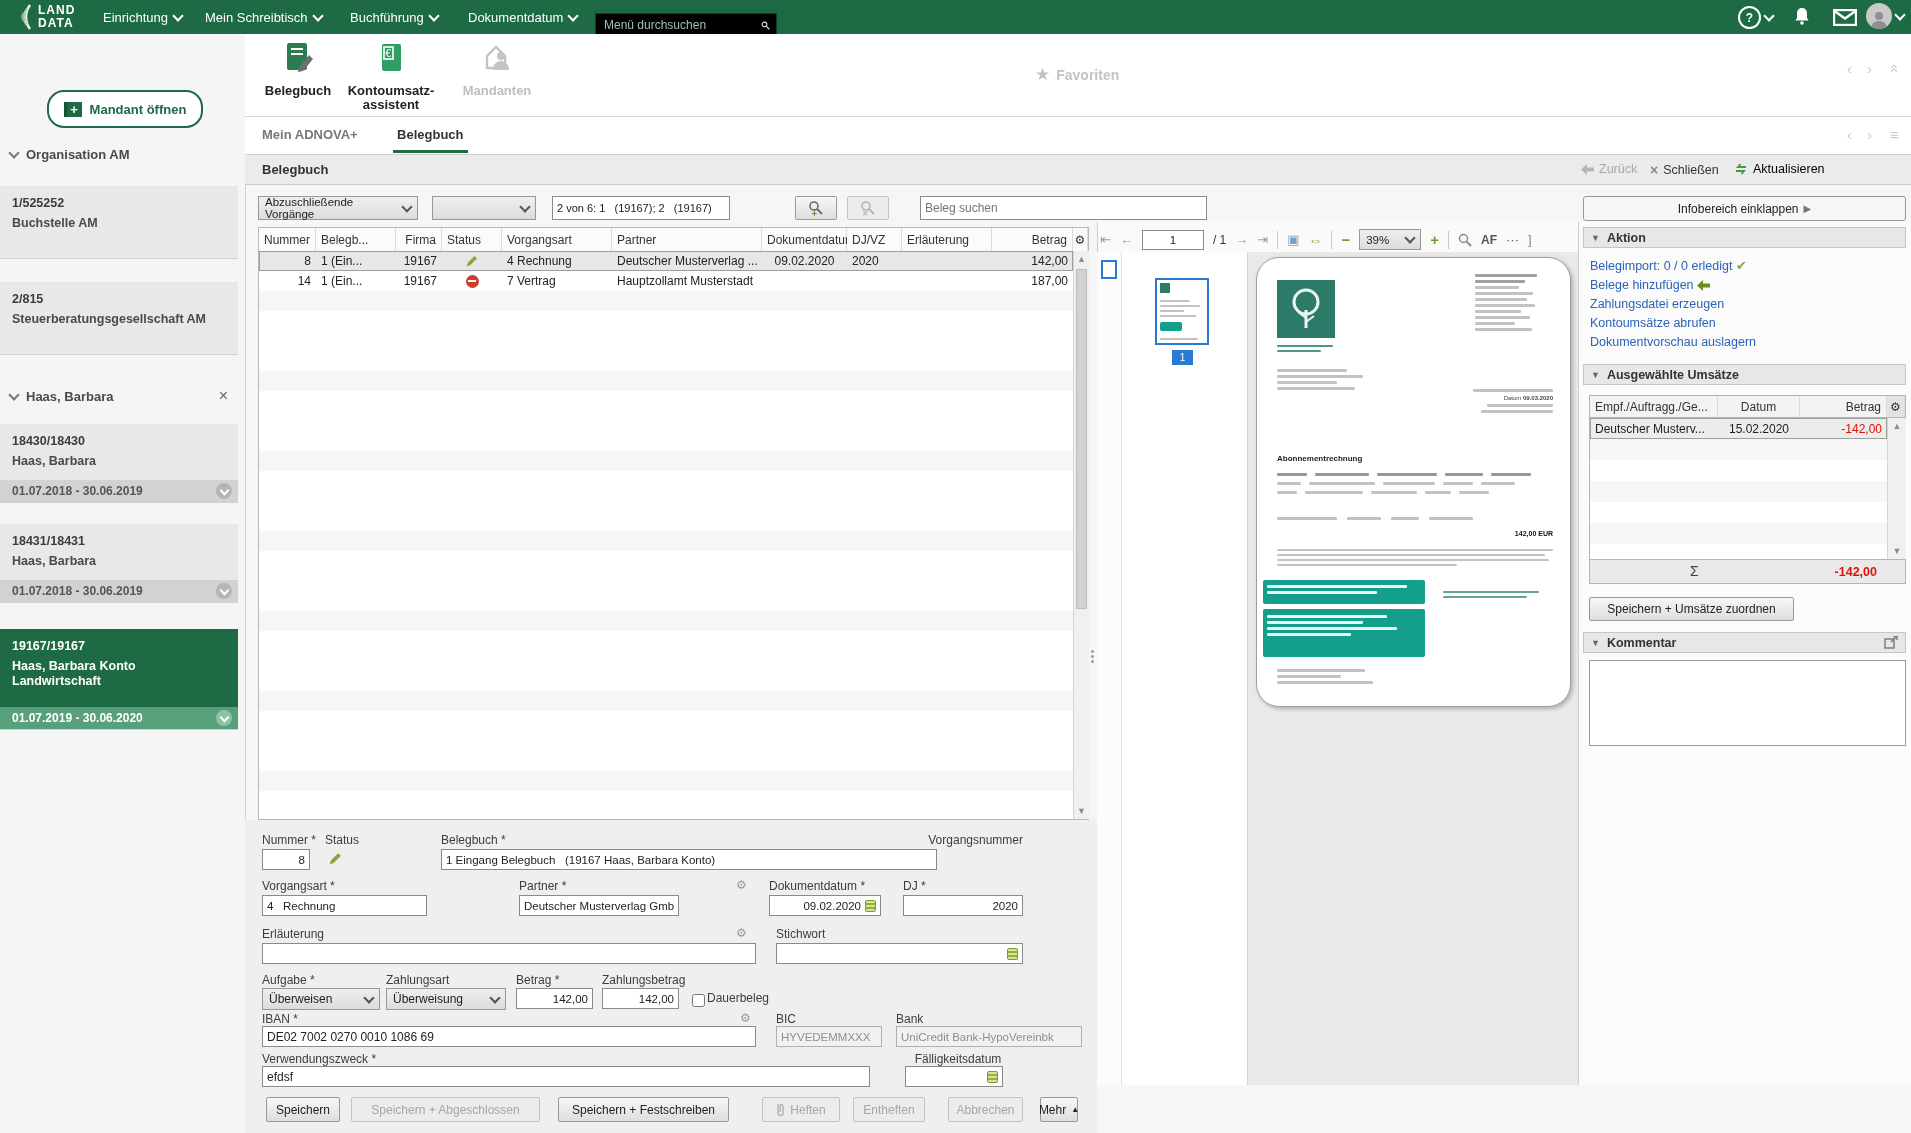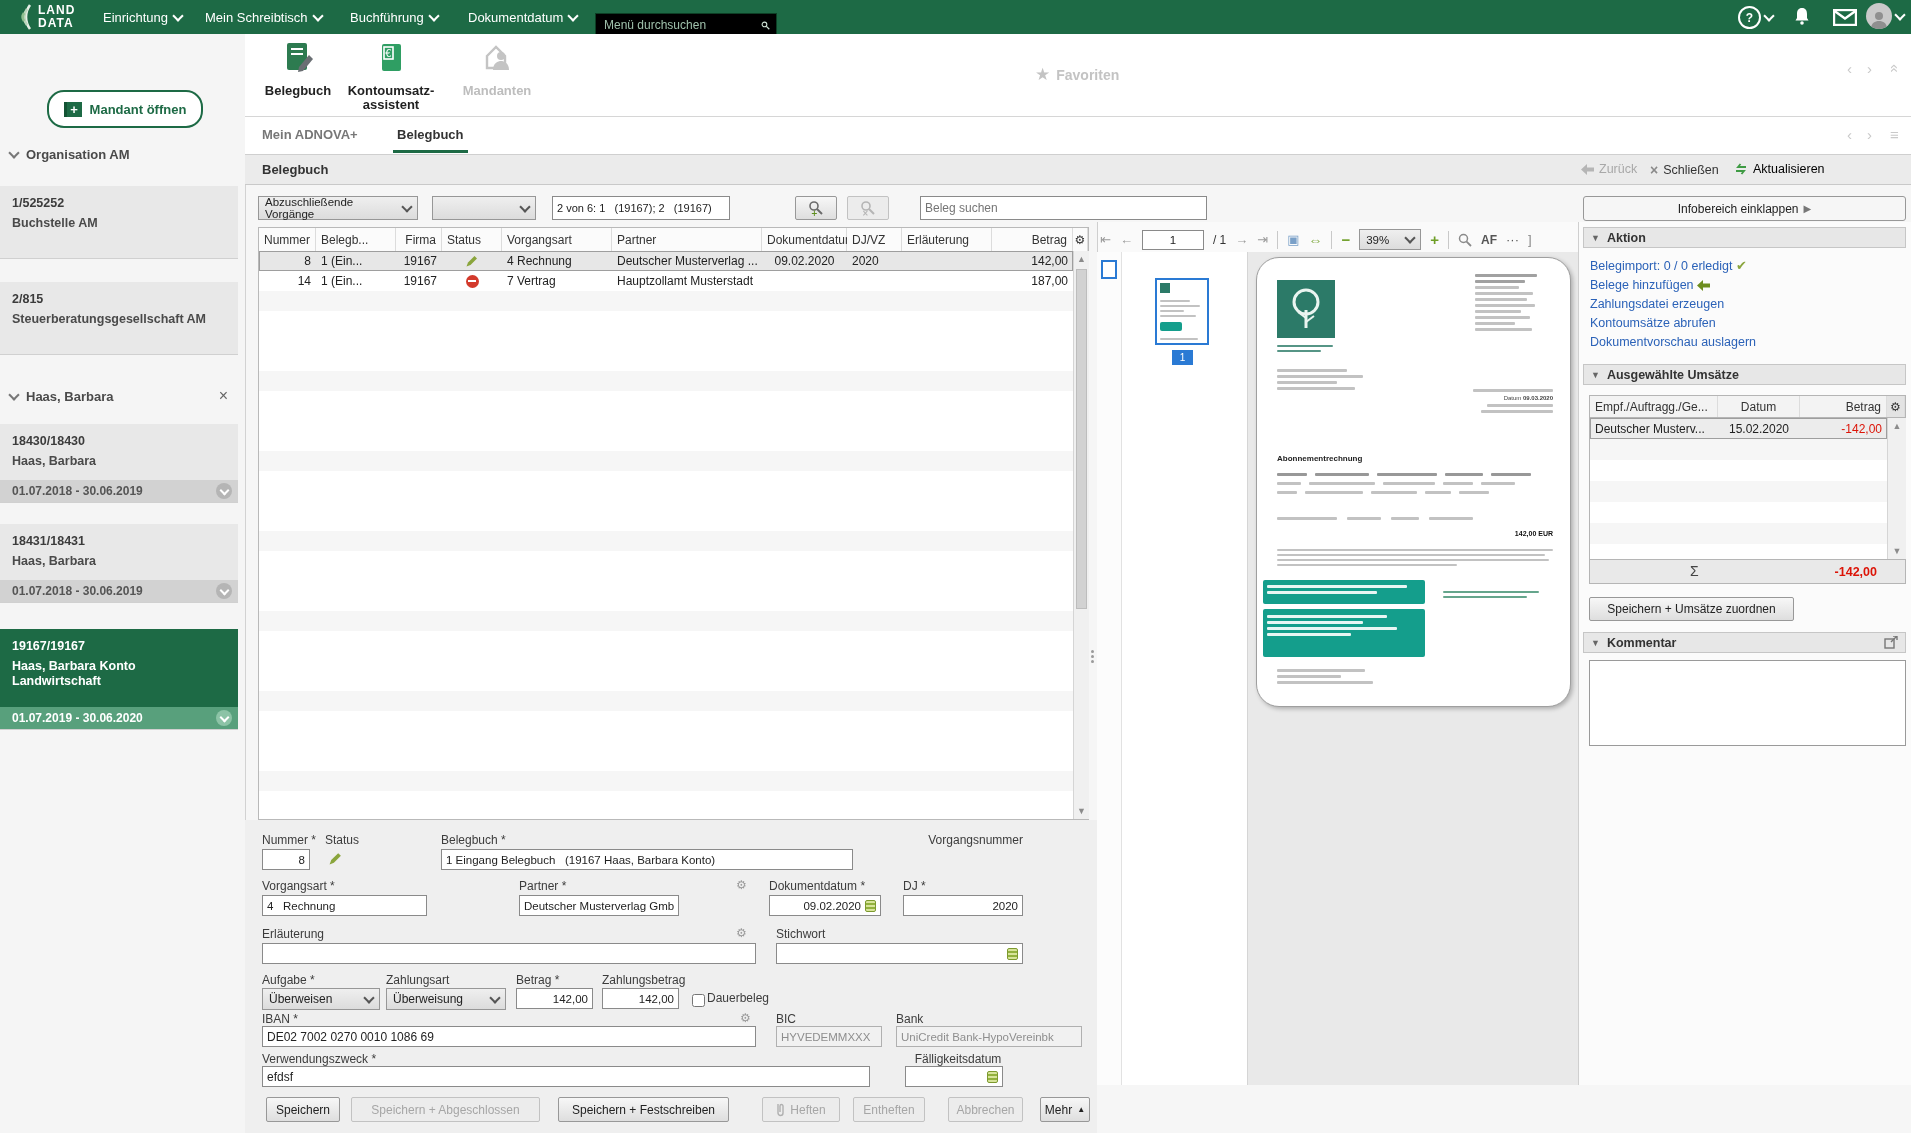--- a/index.html
+++ b/index.html
@@ -361,21 +361,21 @@
   <div class="abs lbl" style="left:262px;top:833px;">Nummer *</div>
   <div class="abs lbl" style="left:325px;top:833px;">Status</div>
   <div class="abs lbl" style="left:441px;top:833px;">Belegbuch *</div>
   <div class="abs lbl" style="left:903px;top:833px;width:120px;text-align:right;">Vorgangsnummer</div>
   <input class="abs inp" style="left: 262px; top: 849px; width: 48px; text-align: right;" value="8">
   <div class="abs" style="left:328px;top:851px;">
     <svg width="15" height="15" viewBox="0 0 14 14">
         <polygon points="1.5,12.5 3,8.5 9.5,2 12,4.5 5.5,11 1.5,12.5" fill="#8aa53c"></polygon>
       </svg>
   </div>
-  <input class="abs inp" style="left: 441px; top: 849px; width: 412px;" value="1 Eingang Belegbuch   (19167 Haas, Barbara Konto)">
+  <input class="abs inp" style="left: 441px; top: 849px; width: 496px;" value="1 Eingang Belegbuch   (19167 Haas, Barbara Konto)">
 
   <div class="abs lbl" style="left:262px;top:879px;">Vorgangsart *</div>
   <div class="abs lbl" style="left:519px;top:879px;">Partner *</div>
   <div class="abs gear" style="left:736px;top:878px;">⚙</div>
   <div class="abs lbl" style="left:769px;top:879px;">Dokumentdatum *</div>
   <div class="abs lbl" style="left:903px;top:879px;">DJ *</div>
   <input class="abs inp" style="left: 262px; top: 895px; width: 165px;" value="4   Rechnung">
   <input class="abs inp" style="left: 519px; top: 895px; width: 160px;" value="Deutscher Musterverlag GmbH">
   <div class="abs inp" style="left:769px;top:895px;width:112px;display:flex;align-items:center;justify-content:flex-end;gap:4px;">
     <span>09.02.2020</span>
@@ -439,21 +439,21 @@
       <path d="M2 1 L2 10 A2.5 2.5 0 0 0 7 10 L7 3 A1.5 1.5 0 0 0 4 3 L4 9" stroke="#b0b0b0" stroke-width="1.4" fill="none"></path>
     </svg>
     <span>Heften</span>
   </div>
   <div class="abs btn dis" style="left:853px;top:1097px;width:72px;height:25px;">
       <span>Entheften</span>
     </div>
   <div class="abs btn dis" style="left:948px;top:1097px;width:75px;height:25px;">
       <span>Abbrechen</span>
     </div>
-  <div class="abs btn" style="left:1040px;top:1097px;width:50px;height:25px;">
+  <div class="abs btn" style="left:1040px;top:1097px;width:38px;height:25px;">
       <span>Mehr</span>
       <span style="font-size:8px;">▲</span>
     </div>
 
   <div class="abs" style="left:1097px;top:222px;width:481px;height:863px;background:#fafafa;border-left:1px solid #cfcfcf;box-sizing:border-box;"></div>
   <div class="abs dots3" style="left:1091px;top:648px;">
       <i></i>
       <i></i>
       <i></i>
     </div>

